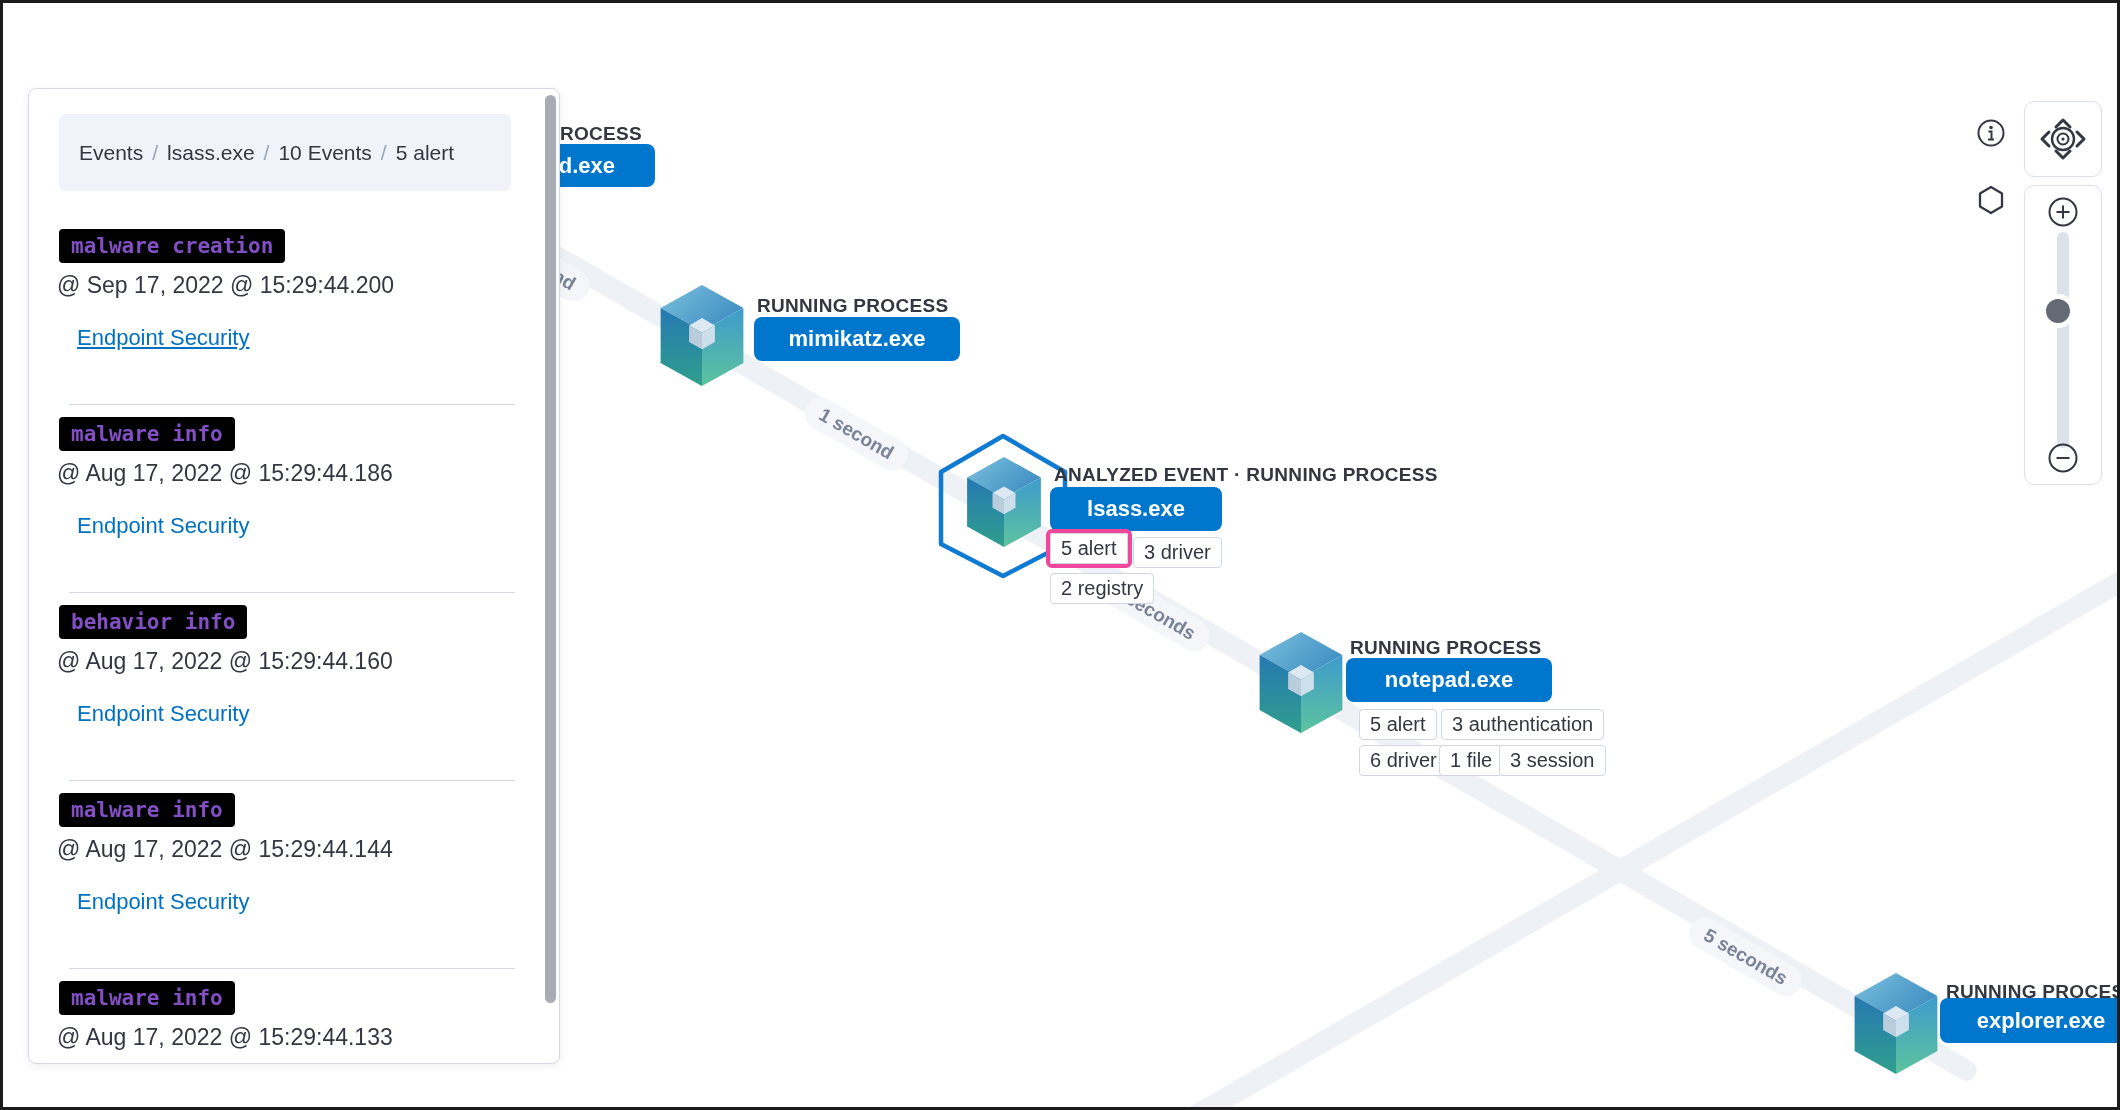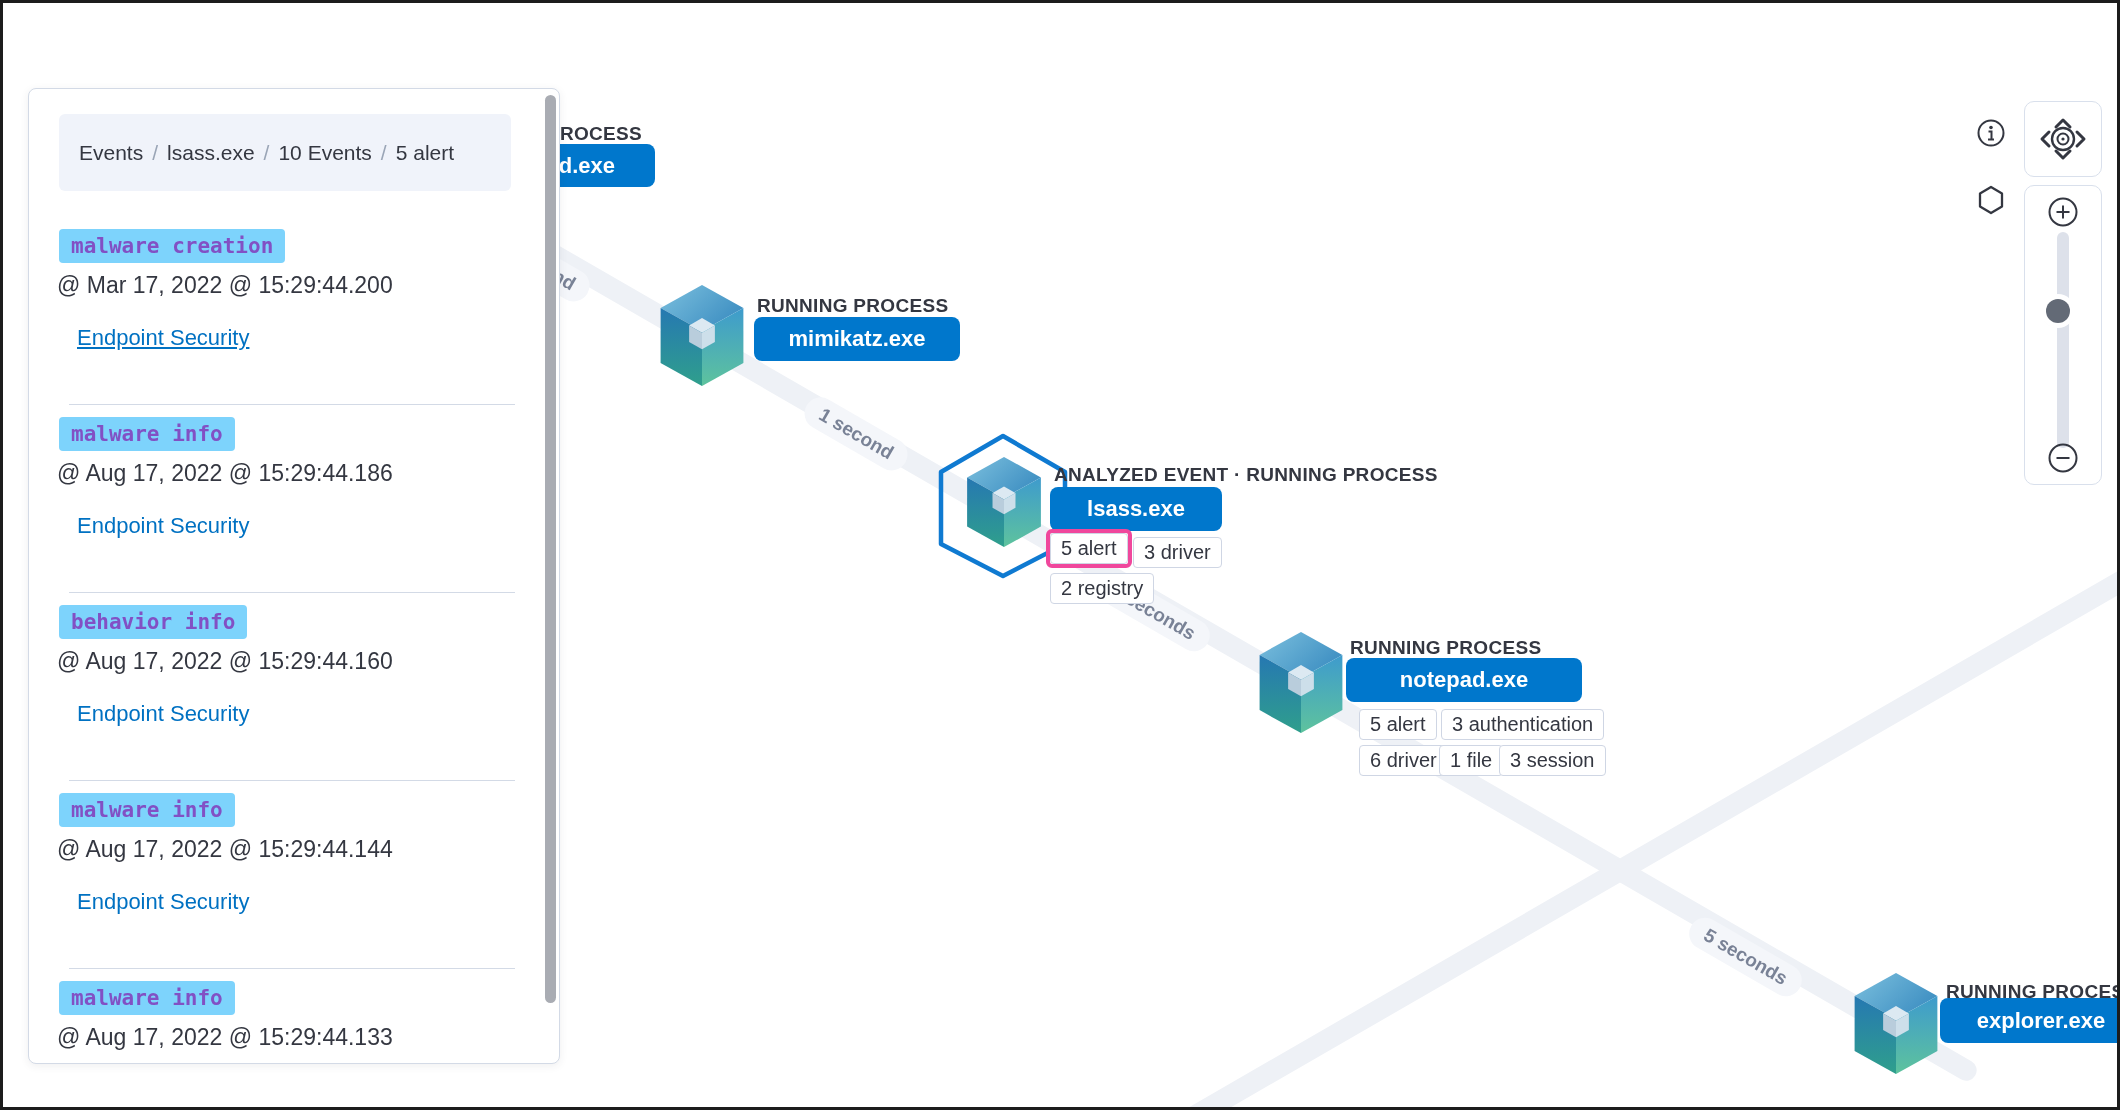--- a/index.html
+++ b/index.html
@@ -15,21 +15,21 @@
   
   #events-panel{position:absolute;left:25px;top:85px;width:530px;height:974px;background:#fff;
     border:1px solid #d3dae6;border-radius:8px;box-shadow:0 2px 8px rgba(52,55,65,.08);z-index:10;overflow:hidden;}
   #panel-scroll-thumb{position:absolute;right:3px;top:6px;width:11px;height:908px;background:#a9acb3;border-radius:6px;}
   #breadcrumb{position:absolute;left:30px;top:25px;width:452px;height:77px;background:#f0f3fa;border-radius:6px;
     display:flex;align-items:center;padding-left:20px;box-sizing:border-box;font-size:21px;color:#343741;}
   #breadcrumb .sep{color:#9aa5b6;padding:0 9px;}
   .event-list{position:absolute;left:30px;top:128px;width:456px;}
   .event{height:188px;position:relative;}
   .event .cat{display:inline-block;margin-top:12px;font-family:"DejaVu Sans Mono",monospace;font-size:21px;font-weight:600;
-    color:#8250c4;background:#7dd3fc;border-radius:4px;padding:5px 12px;}
+    color:#8250c4;background:#000000;border-radius:4px;padding:5px 12px;}
   .event .ts{margin-top:9px;font-size:23px;color:#343741;margin-left:-2px;}
   .event .src{margin-top:26px;font-size:22px;color:#0071c2;margin-left:18px;cursor:pointer;}
   .event .src.underlined{text-decoration:underline;}
   .event .divider{position:absolute;left:10px;right:0;bottom:0;height:1px;background:#d3dae6;}
 
   
   #graph{position:absolute;left:0;top:0;width:100%;height:100%;z-index:1;}
   .edge-band{position:absolute;height:21px;background:#eef1f6;border-radius:11px;z-index:1;}
   .edge-label{position:absolute;z-index:2;background:#f4f6fa;color:#798296;font-size:19px;font-weight:bold;
     padding:5px 16px;border-radius:17px;white-space:nowrap;transform:rotate(30deg);}
@@ -119,21 +119,21 @@
 
     <svg class="cube" style="left:1252px;top:627px;" width="92" height="105" viewBox="0 0 100 114">
       <polygon points="50,2 95,27 50,52 5,27" fill="url(#gTop)"></polygon>
       <polygon points="5,27 50,52 50,112 5,87" fill="url(#gLeft)"></polygon>
       <polygon points="95,27 50,52 50,112 95,87" fill="url(#gRight)"></polygon>
       <polygon points="50,38 64,46 50,54 36,46" fill="#dce9f2"></polygon>
       <polygon points="36,46 50,54 50,72 36,64" fill="#b9cddc"></polygon>
       <polygon points="64,46 50,54 50,72 64,64" fill="#cddfea"></polygon>
     </svg>
     <div class="node-type" style="left:1347px;top:634px;">RUNNING PROCESS</div>
-    <div class="node-pill" style="left:1343px;top:655px;width:236px;height:44px;">notepad.exe</div>
+    <div class="node-pill" style="left:1343px;top:655px;width:206px;height:44px;">notepad.exe</div>
     <span class="gbadge" style="left:1356px;top:706px;">5 alert</span>
     <span class="gbadge" style="left:1438px;top:706px;">3 authentication</span>
     <span class="gbadge" style="left:1356px;top:742px;">6 driver</span>
     <span class="gbadge" style="left:1436px;top:742px;">1 file</span>
     <span class="gbadge" style="left:1496px;top:742px;">3 session</span>
 
     <svg class="cube" style="left:1847px;top:968px;" width="92" height="105" viewBox="0 0 100 114">
       <polygon points="50,2 95,27 50,52 5,27" fill="url(#gTop)"></polygon>
       <polygon points="5,27 50,52 50,112 5,87" fill="url(#gLeft)"></polygon>
       <polygon points="95,27 50,52 50,112 95,87" fill="url(#gRight)"></polygon>
@@ -189,21 +189,21 @@
       <span>lsass.exe</span>
       <span class="sep">/</span>
       <span>10 Events</span>
       <span class="sep">/</span>
       <span>5 alert</span>
     </div>
 
     <div class="event-list">
       <div class="event">
         <span class="cat">malware creation</span>
-        <div class="ts">@ Mar 17, 2022 @ 15:29:44.200</div>
+        <div class="ts">@ Sep 17, 2022 @ 15:29:44.200</div>
         <div class="src underlined">Endpoint Security</div>
         <div class="divider"></div>
       </div>
       <div class="event">
         <span class="cat">malware info</span>
         <div class="ts">@ Aug 17, 2022 @ 15:29:44.186</div>
         <div class="src">Endpoint Security</div>
         <div class="divider"></div>
       </div>
       <div class="event">

